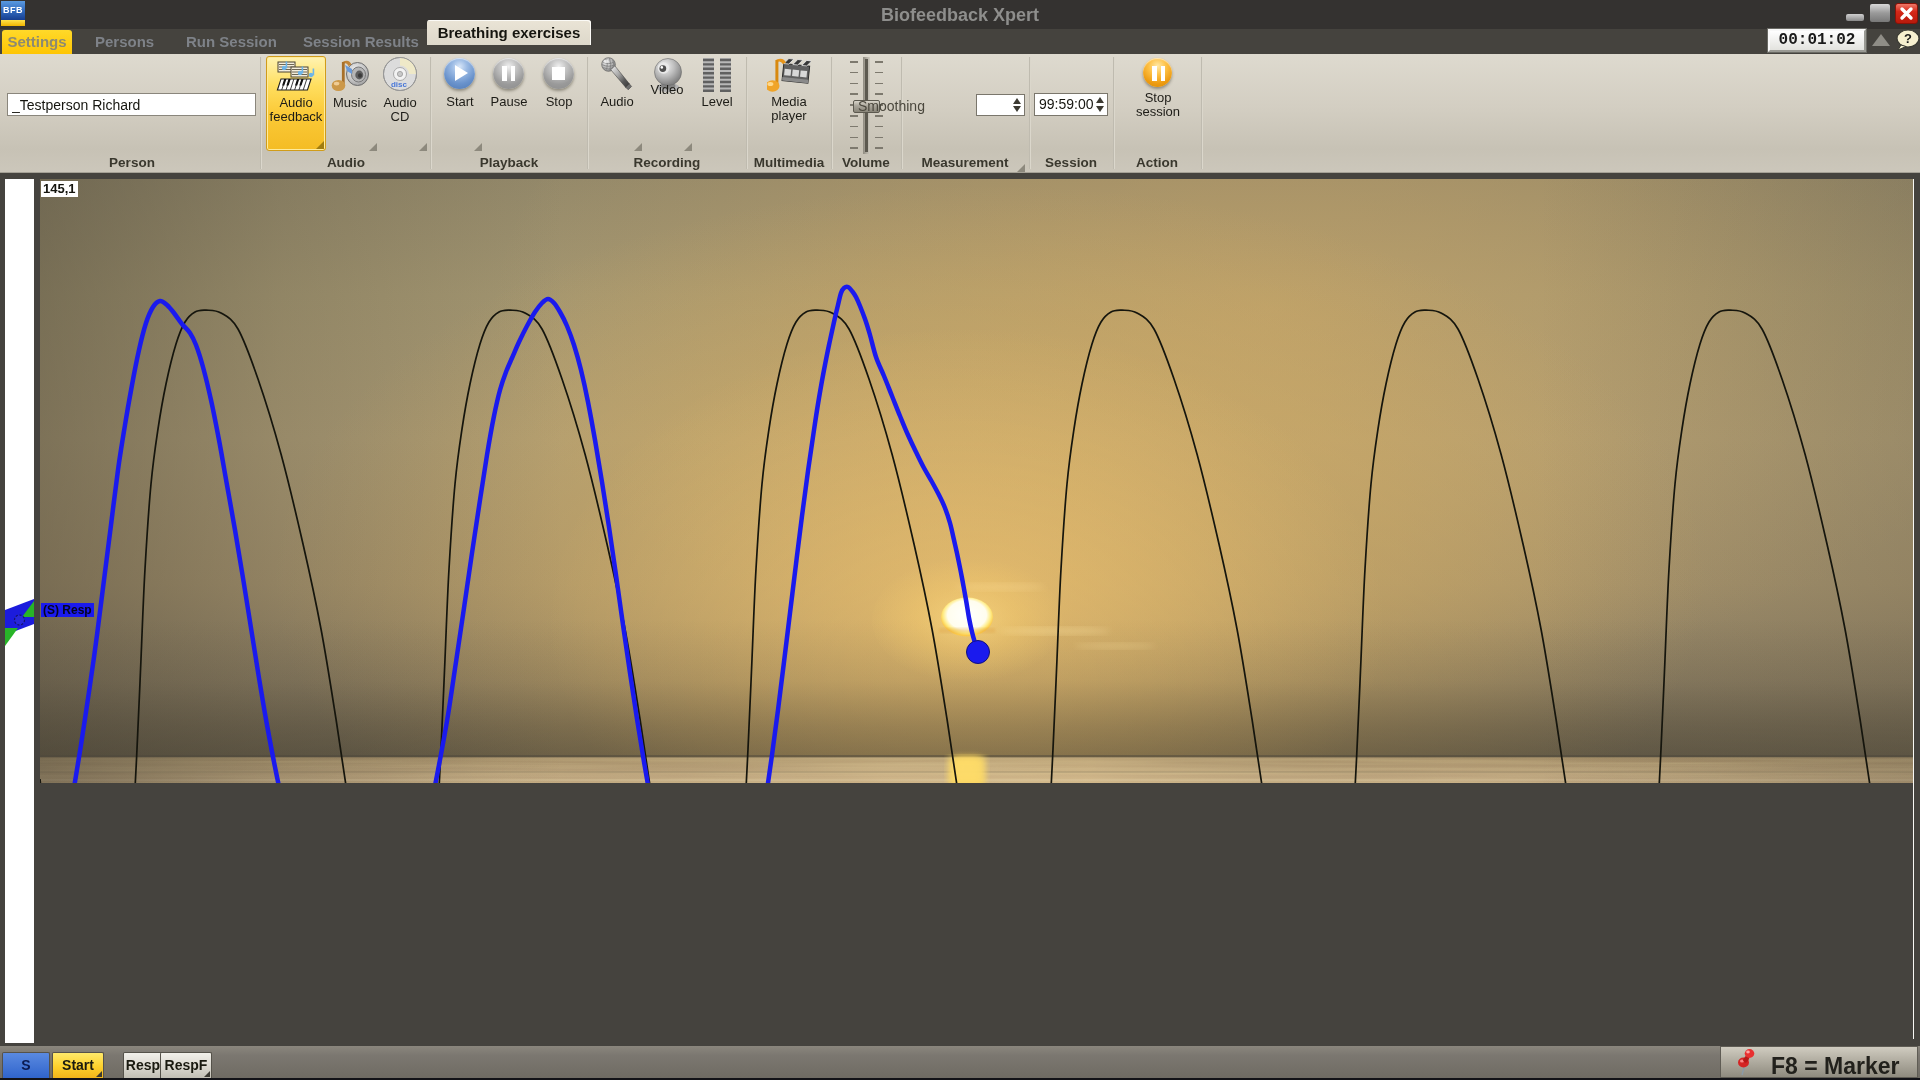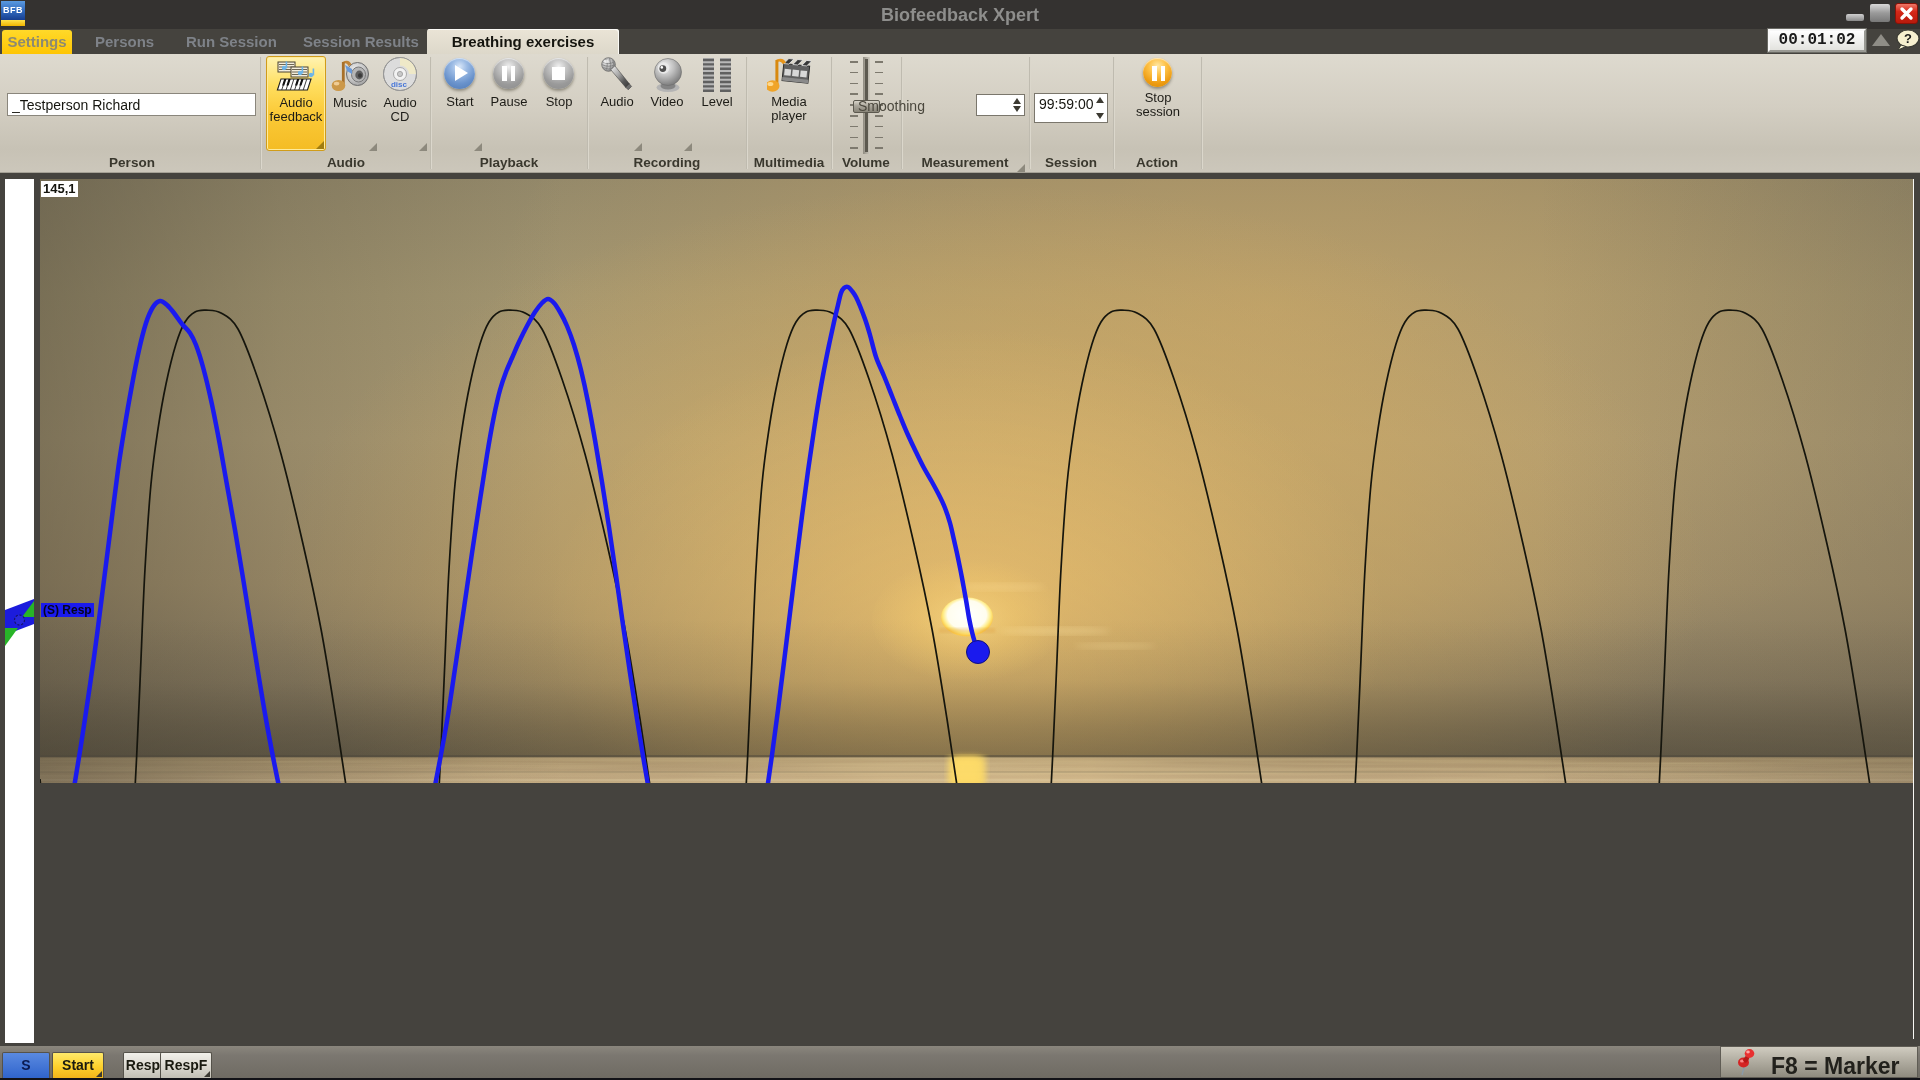--- a/index.html
+++ b/index.html
@@ -1,20 +1,20 @@
 <!DOCTYPE html>
 <html><head><meta charset="utf-8"><title>Biofeedback Xpert</title><style>
 *{margin:0;padding:0;box-sizing:border-box}
 html,body{width:1920px;height:1080px;overflow:hidden;background:#45433e;font-family:"Liberation Sans",sans-serif}
 .abs{position:absolute}
 #titlebar{position:absolute;left:0;top:0;width:1920px;height:29px;background:#343230}
 #title{position:absolute;left:0;top:5px;width:100%;text-align:center;font-size:18px;font-weight:bold;color:#8e8e8c}
 .tab{position:absolute;top:30px;height:24px;font-size:15px;font-weight:bold;color:#7e8288;text-align:center;line-height:24px;white-space:nowrap}
 #tabset{left:2px;width:70px;background:linear-gradient(180deg,#ffd92a,#fec503);border-radius:3px 3px 0 0;color:#8d8a72}
-#tabbre{left:427px;width:192px;background:linear-gradient(180deg,#eae4d6,#ddd8ca);border-radius:3px 3px 0 0;color:#15150f;top:29px;height:25px;line-height:25px;box-shadow:inset -1px 1px 0 #fbfaf6}
+#tabbre{left:427px;width:164px;background:linear-gradient(180deg,#eae4d6,#ddd8ca);border-radius:3px 3px 0 0;color:#15150f;top:20px;height:25px;line-height:25px;box-shadow:inset -1px 1px 0 #fbfaf6}
 #ribbon{position:absolute;left:0;top:54px;width:1920px;height:119px;background:linear-gradient(180deg,#dedacf 0%,#d3cec2 45%,#c7c2b5 80%,#ccc7bb 100%)}
 #ribbon:after{content:"";position:absolute;left:0;bottom:0;width:100%;height:1px;background:#a5a196}
 .vsep{position:absolute;top:3px;height:112px;width:2px;background:linear-gradient(90deg,#b1ada1,#e9e5da)}
 .glab{position:absolute;top:101px;width:140px;text-align:center;font-size:13.5px;font-weight:bold;color:#3a382e}
 .cap{position:absolute;font-size:13px;color:#1d1c17;text-align:center;line-height:14px}
 .circ{position:absolute;border-radius:50%;box-shadow:0 2px 3px rgba(60,55,40,0.45), inset 0 1px 1px rgba(255,255,255,0.6)}
 .tri{position:absolute;left:11px;top:7px;width:0;height:0;border-left:13px solid #fff;border-top:8.5px solid transparent;border-bottom:8.5px solid transparent}
 .pb{position:absolute;left:9px;top:8px;width:4.5px;height:15px;background:#fff}
 .pb2{left:17.5px}
 .sq{position:absolute;left:9px;top:9px;width:13px;height:13px;background:#fff}
@@ -167,21 +167,21 @@
             <stop offset="1" stop-color="#6a6a6a"></stop>
           </radialGradient>
         </defs>
 <ellipse cx="20" cy="31.5" rx="11.5" ry="4.5" fill="#b4b4b4"></ellipse>
 <ellipse cx="20" cy="30" rx="7.5" ry="3.4" fill="#848484"></ellipse>
 <circle cx="20" cy="16" r="13.5" fill="url(#camg)" stroke="#6a6a6a" stroke-width="0.6"></circle>
 <circle cx="15.5" cy="12" r="5.8" fill="#e9e9e9"></circle>
 <circle cx="14.8" cy="12.6" r="3.4" fill="#4f4f4f"></circle>
 <circle cx="13.8" cy="11.4" r="1.3" fill="#fff"></circle>
 </svg></div>
-<div class="cap" style="left:645px;top:41px;width:44px">Video</div>
+<div class="cap" style="left:645px;top:29px;width:44px">Video</div>
 <div class="abs" style="left:699px;top:2px"><svg width="36" height="40" viewBox="0 0 36 40">
 <rect x="4" y="2" width="11" height="34" fill="#b8b8b8"></rect>
 <rect x="21" y="2" width="11" height="34" fill="#b8b8b8"></rect>
 <g stroke="#606060" stroke-width="2.4">
 <path d="M4 4h11M4 8.4h11M4 12.8h11M4 17.2h11M4 21.6h11M4 26h11M4 30.4h11M4 34.8h11"></path>
 <path d="M21 4h11M21 8.4h11M21 12.8h11M21 17.2h11M21 21.6h11M21 26h11M21 30.4h11M21 34.8h11"></path>
 </g>
       </svg></div>
 <div class="cap" style="left:695px;top:41px;width:44px">Level</div>
 <div class="exp" style="left:634px;top:89px"></div>
@@ -213,21 +213,21 @@
 <div style="position:absolute;left:3px;top:43px;width:27px;height:13px;background:linear-gradient(180deg,#d8d4c9,#a8a499 45%,#898578);border:1px solid #5c594f;border-radius:2px"></div>
 </div>
 <div class="glab" style="left:796px">Volume</div>
 <div class="abs" style="left:858px;top:44px;font-size:14px;color:#4a473d">Smoothing</div>
 <div class="spin" style="left:976px;top:40px;width:49px;height:22px">
 <div class="sa" style="top:3px;border-bottom:6px solid #3c3a32;right:3px;left:auto"></div>
 <div class="sa" style="bottom:3px;border-top:6px solid #3c3a32;right:3px;left:auto"></div>
     </div>
 <div class="exp" style="left:1017px;top:110px"></div>
 <div class="glab" style="left:895px">Measurement</div>
-<div class="spin" style="left:1034px;top:39px;width:74px;height:30px;font-size:14px;color:#15150f;line-height:21px;padding-left:4px">99:59:00
+<div class="spin" style="left:1034px;top:39px;width:74px;height:23px;font-size:14px;color:#15150f;line-height:21px;padding-left:4px">99:59:00
 <div class="sa" style="top:3px;border-bottom:6px solid #3c3a32;right:3px;left:auto"></div>
 <div class="sa" style="bottom:3px;border-top:6px solid #3c3a32;right:3px;left:auto"></div></div>
 <div class="glab" style="left:1001px">Session</div>
 <div class="circ" style="left:1143px;top:4px;width:29px;height:29px;background:radial-gradient(circle at 50% 28%, #ffe9a8 0%, #fec044 35%, #ec9a10 70%, #d88b06 100%)">
       <span class="pb pbw"></span>
       <span class="pb pb2 pbw"></span>
     </div>
 <div class="cap" style="left:1128px;top:37px;width:60px">Stop<br>session</div>
 <div class="glab" style="left:1087px">Action</div>
 </div>

